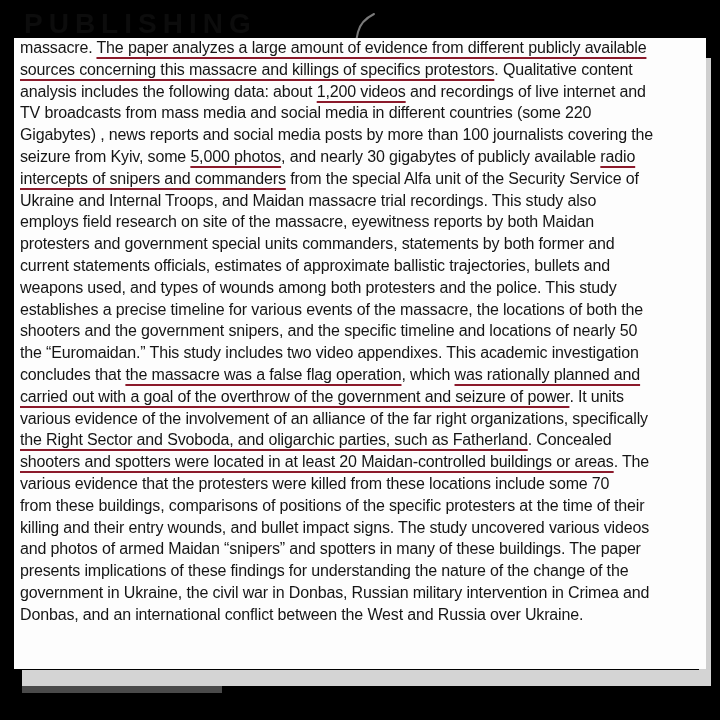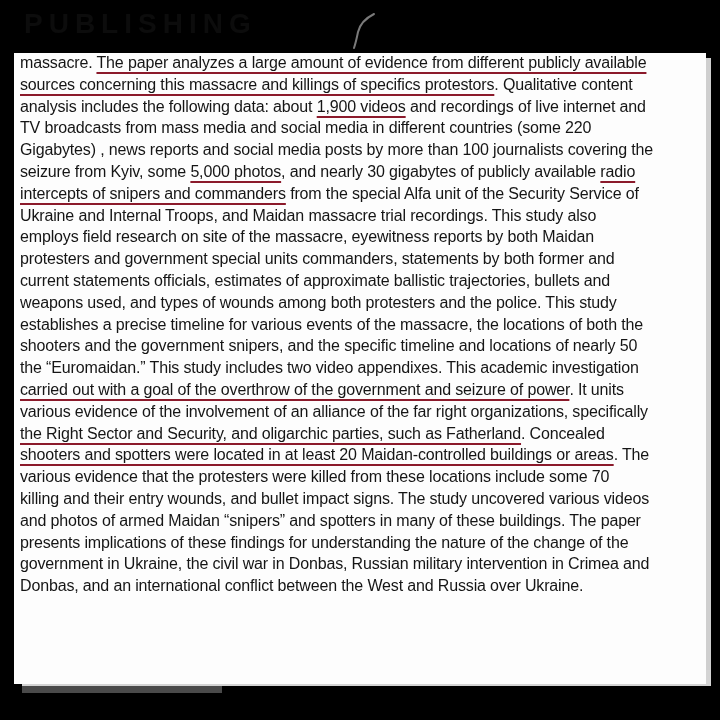--- a/index.html
+++ b/index.html
@@ -54,21 +54,21 @@
     position: absolute;
     left: 22px;
     top: 686px;
     width: 200px;
     height: 7px;
     background: #4a4a4a;
   }
   .paper {
     position: absolute;
     left: 14px;
-    top: 53px;
+    top: 38px;
     width: 692px;
     height: 631px;
     background: #fdfdfd;
     box-sizing: border-box;
     padding: 0 0 0 6px;
   }
   .doc-text {
     font-size: 16px;
     color: #151515;
     margin-top: 0;
@@ -96,37 +96,39 @@
 </svg>
 
 <div class="paper-shadow-right"></div>
 <div class="paper-shadow-bottom"></div>
 <div class="paper-shadow-bottom2"></div>
 
 <div class="paper">
   <div class="doc-text" id="doc-text">
       <div class="doc-line"><span>massacre. </span><span class="seg-u">The paper analyzes a large amount of evidence from different publicly available</span></div>
       <div class="doc-line"><span class="seg-u">sources concerning this massacre and killings of specifics protestors</span><span>. Qualitative content</span></div>
-      <div class="doc-line"><span>analysis includes the following data: about </span><span class="seg-u">1,900 videos</span><span> and recordings of live internet and</span></div>
+      <div class="doc-line"><span>analysis includes the following data: about </span><span class="seg-u">1,200 videos</span><span> and recordings of live internet and</span></div>
       <div class="doc-line"><span>TV broadcasts from mass media and social media in different countries (some 220</span></div>
       <div class="doc-line"><span>Gigabytes) , news reports and social media posts by more than 100 journalists covering the</span></div>
       <div class="doc-line"><span>seizure from Kyiv, some </span><span class="seg-u">5,000 photos</span><span>, and nearly 30 gigabytes of publicly available </span><span class="seg-u">radio</span></div>
       <div class="doc-line"><span class="seg-u">intercepts of snipers and commanders</span><span> from the special Alfa unit of the Security Service of</span></div>
       <div class="doc-line"><span>Ukraine and Internal Troops, and Maidan massacre trial recordings. This study also</span></div>
       <div class="doc-line"><span>employs field research on site of the massacre, eyewitness reports by both Maidan</span></div>
       <div class="doc-line"><span>protesters and government special units commanders, statements by both former and</span></div>
       <div class="doc-line"><span>current statements officials, estimates of approximate ballistic trajectories, bullets and</span></div>
       <div class="doc-line"><span>weapons used, and types of wounds among both protesters and the police. This study</span></div>
       <div class="doc-line"><span>establishes a precise timeline for various events of the massacre, the locations of both the</span></div>
       <div class="doc-line"><span>shooters and the government snipers, and the specific timeline and locations of nearly 50</span></div>
       <div class="doc-line"><span>the “Euromaidan.” This study includes two video appendixes. This academic investigation</span></div>
+      <div class="doc-line"><span>concludes that </span><span class="seg-u">the massacre was a false flag operation</span><span>, which </span><span class="seg-u">was rationally planned and</span></div>
       <div class="doc-line"><span class="seg-u">carried out with a goal of the overthrow of the government and seizure of power</span><span>. It units</span></div>
       <div class="doc-line"><span>various evidence of the involvement of an alliance of the far right organizations, specifically</span></div>
-      <div class="doc-line"><span class="seg-u">the Right Sector and Security, and oligarchic parties, such as Fatherland</span><span>. Concealed</span></div>
+      <div class="doc-line"><span class="seg-u">the Right Sector and Svoboda, and oligarchic parties, such as Fatherland</span><span>. Concealed</span></div>
       <div class="doc-line"><span class="seg-u">shooters and spotters were located in at least 20 Maidan-controlled buildings or areas</span><span>. The</span></div>
       <div class="doc-line"><span>various evidence that the protesters were killed from these locations include some 70</span></div>
+      <div class="doc-line"><span>from these buildings, comparisons of positions of the specific protesters at the time of their</span></div>
       <div class="doc-line"><span>killing and their entry wounds, and bullet impact signs. The study uncovered various videos</span></div>
       <div class="doc-line"><span>and photos of armed Maidan “snipers” and spotters in many of these buildings. The paper</span></div>
       <div class="doc-line"><span>presents implications of these findings for understanding the nature of the change of the</span></div>
       <div class="doc-line"><span>government in Ukraine, the civil war in Donbas, Russian military intervention in Crimea and</span></div>
       <div class="doc-line"><span>Donbas, and an international conflict between the West and Russia over Ukraine.</span></div>
     </div>
 </div>
 
 </body></html>

